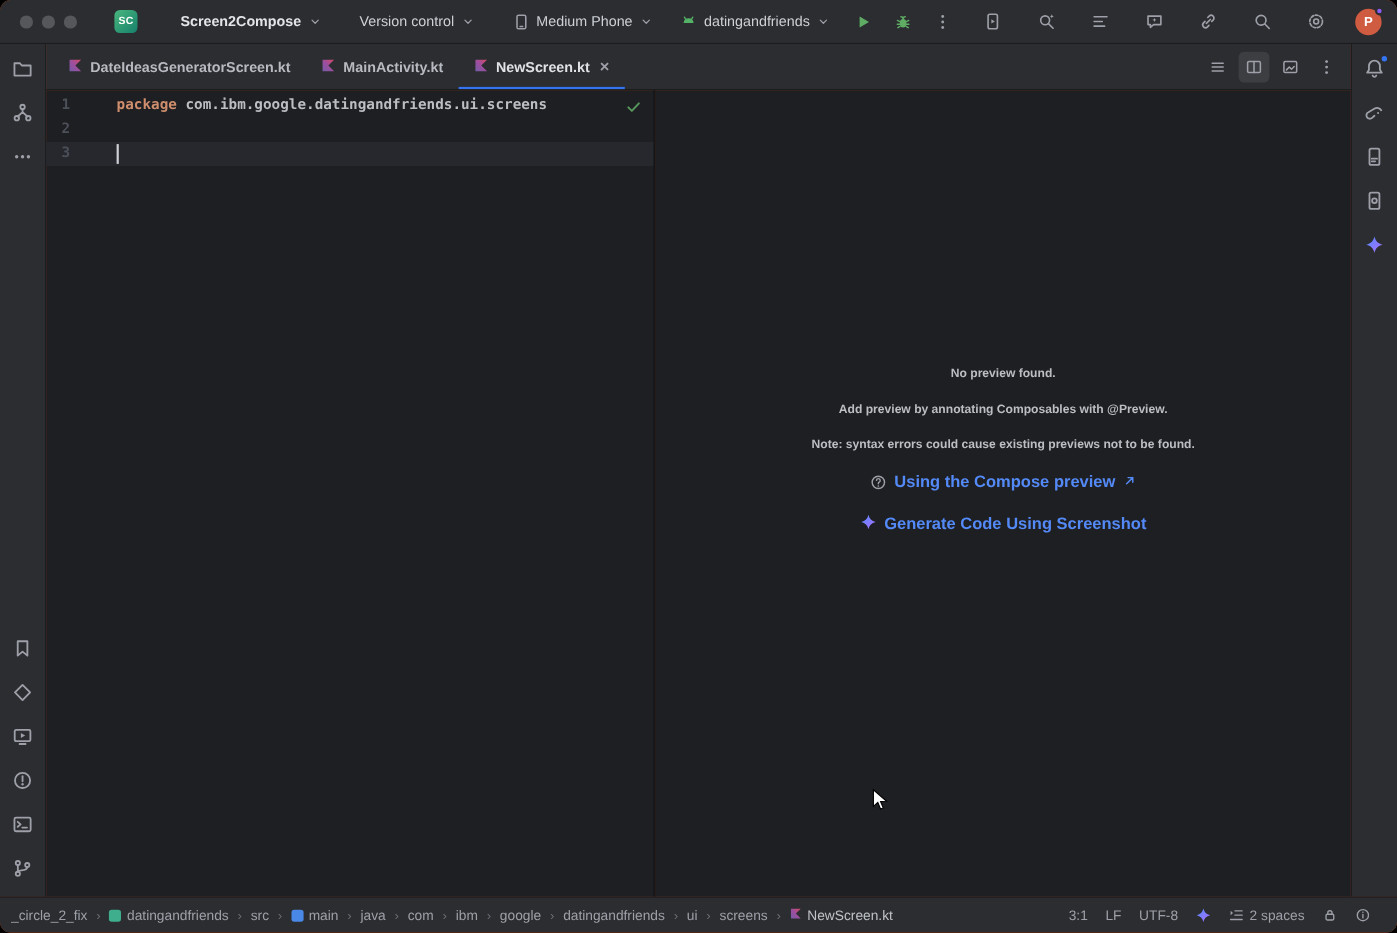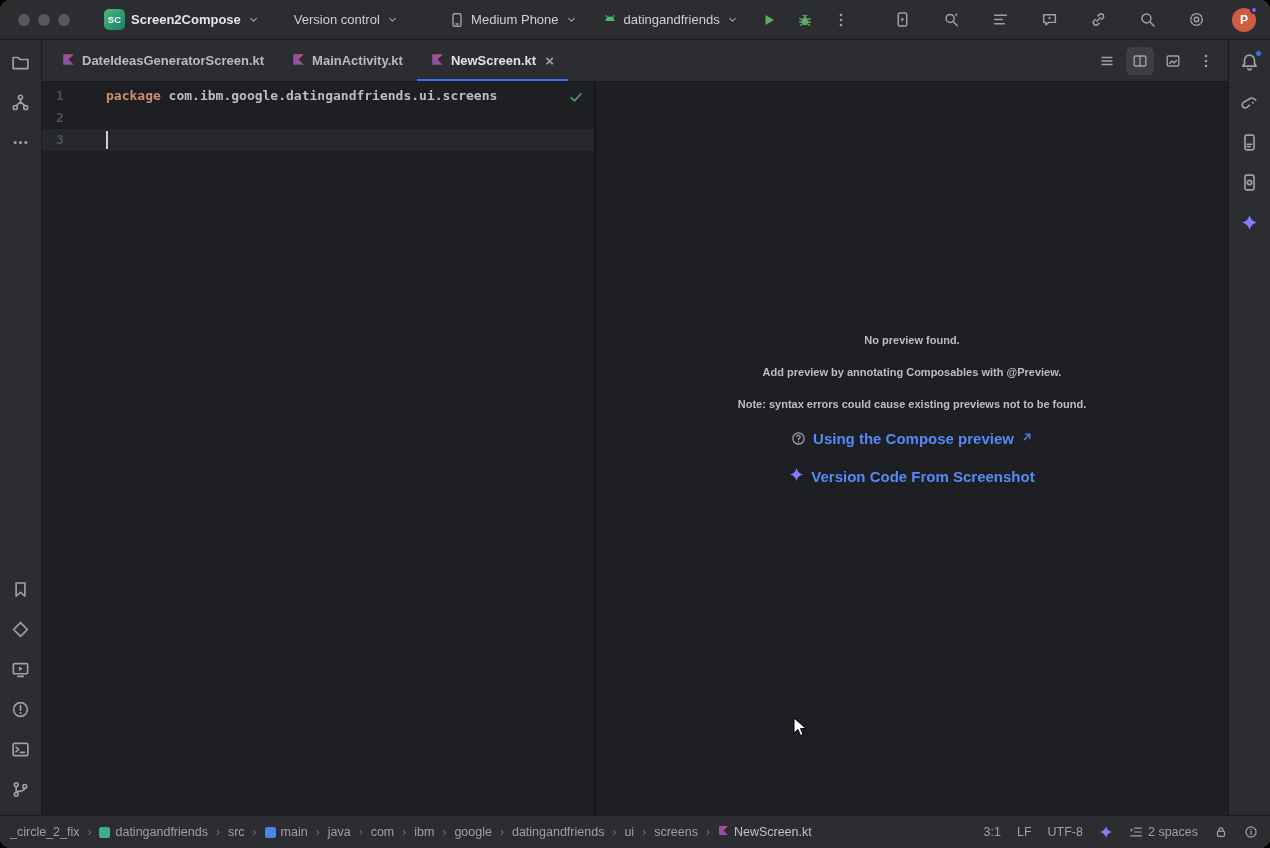--- a/index.html
+++ b/index.html
@@ -11,21 +11,21 @@
   .ic { fill:none; stroke:currentColor; stroke-width:1.4; stroke-linecap:round; stroke-linejoin:round; display:block; }
   .mut { color:#9da0a8; }
   .ibtn { width:28px; height:28px; display:flex; align-items:center; justify-content:center; border-radius:5px; flex:0 0 auto; }
   .ibtn.sel { background:#3c3e42; }
 
   
   .titlebar { height:40px; flex:0 0 40px; background:#2b2d30; display:flex; align-items:center; padding:0 10px 0 18px; border-bottom:1px solid #1b1c1f; }
   .traffic { display:flex; gap:8px; margin-right:26px; }
   .tl { width:12px; height:12px; border-radius:50%; background:#55575b; }
   .tbw { display:flex; align-items:center; gap:6px; padding:5px 8px; border-radius:6px; color:#ced0d6; white-space:nowrap; }
-  .tbw .strong { color:#e3e5e9; font-weight:700; }
+  .tbw .strong { color:#e3e5e9; font-weight:700;margin-left:33px; }
   .sc-badge { width:21px; height:21px; border-radius:5px; background:linear-gradient(135deg,#49b77e,#17806b); color:#fff; font-size:9.5px; font-weight:700; display:flex; align-items:center; justify-content:center; letter-spacing:.2px; }
   .center-group { display:flex; align-items:center; gap:8px; margin-left:auto; }
   .right-group { display:flex; align-items:center; gap:21px; margin-left:auto; padding-right:4px; }
   .avatar { width:24px; height:24px; border-radius:50%; background:#cf5b41; color:#fff; font-size:12px; font-weight:700; display:flex; align-items:center; justify-content:center; position:relative; }
   .avatar .dot { position:absolute; top:-2px; right:-2px; width:8px; height:8px; border-radius:50%; background:#8b5cf6; border:2px solid #2b2d30; }
 
   
   .main-row { flex:1; display:flex; min-height:0;font-weight:bold; }
   .stripe { width:42px; flex:0 0 42px; background:#2b2d30; display:flex; flex-direction:column; align-items:center; padding:2px 0 6px; }
   .stripe.left { border-right:1px solid #1b1c1f; }
@@ -56,21 +56,21 @@
   .caret { position:absolute; left:0; top:2px; width:2px; height:18px; background:#ced0d6; }
   .inspect { position:absolute; top:7px; right:10px; }
 
   
   .preview { flex:1; background:#1e1f22; display:flex; flex-direction:column; align-items:center; padding-top:252px; gap:20px; min-width:0; }
   .pv-text { color:#bcbec4; font-size:11px; }
   .pv-row { display:flex; align-items:center; gap:7px; }
   .link { color:#548af7; font-size:15px; text-decoration:none; cursor:pointer; }
 
   
-  .statusbar { height:33px; flex:0 0 33px; background:#2b2d30; border-top:1px solid #1b1c1f; display:flex; align-items:center; padding:0 12px 0 10px; color:#9da0a8; font-size:12.5px; }
+  .statusbar { height:33px; flex:0 0 33px; background:#2b2d30; border-top:1px solid #1b1c1f; display:flex; align-items:center; padding:0 24px 0 10px; color:#9da0a8; font-size:12.5px; }
   .crumbs { display:flex; align-items:center; gap:8px; overflow:hidden; white-space:nowrap; }
   .crumb { display:flex; align-items:center; gap:5px; }
   .crumb.file { color:#bfc2c7; }
   .csep { color:#6b6f76; font-size:12px; }
   .mod-ic { width:11px; height:11px; border-radius:2.5px; display:inline-block; }
   .mod-teal { background:#3fae8c; }
   .mod-blue { background:#4a88e8; }
   .status-right { margin-left:auto; display:flex; align-items:center; gap:16px; }
   .sr-item { display:flex; align-items:center; gap:5px; }
 
@@ -380,21 +380,21 @@
           <div class="pv-row">
             <span><svg width="15" height="15" viewBox="0 0 16 16">
                   <defs>
                     <linearGradient id="gA" x1="0" y1="0" x2="16" y2="16" gradientUnits="userSpaceOnUse">
                       <stop offset="0" stop-color="#4c8dff"></stop>
                       <stop offset="1" stop-color="#b46bff"></stop>
                     </linearGradient>
                   </defs>
                   <path d="M8 1C8.9 4.9 11.1 7.1 15 8c-3.9.9-6.1 3.1-7 7-.9-3.9-3.1-6.1-7-7 3.9-.9 6.1-3.1 7-7z" fill="url(#gA)"></path>
                 </svg></span>
-            <a class="link">Version Code From Screenshot</a>
+            <a class="link">Generate Code Using Screenshot</a>
           </div>
         </div>
       </div>
     </div>
 
     <nav class="stripe right">
       <div class="sp-btn">
           <svg class="ic" width="19" height="19" viewBox="0 0 16 16">
             <path d="M8 1.8a4.2 4.2 0 0 0-4.2 4.2v2.8L2.4 11h11.2l-1.4-2.2V6A4.2 4.2 0 0 0 8 1.8z"></path>
             <path d="M6.6 13.2a1.5 1.5 0 0 0 2.8 0"></path>

